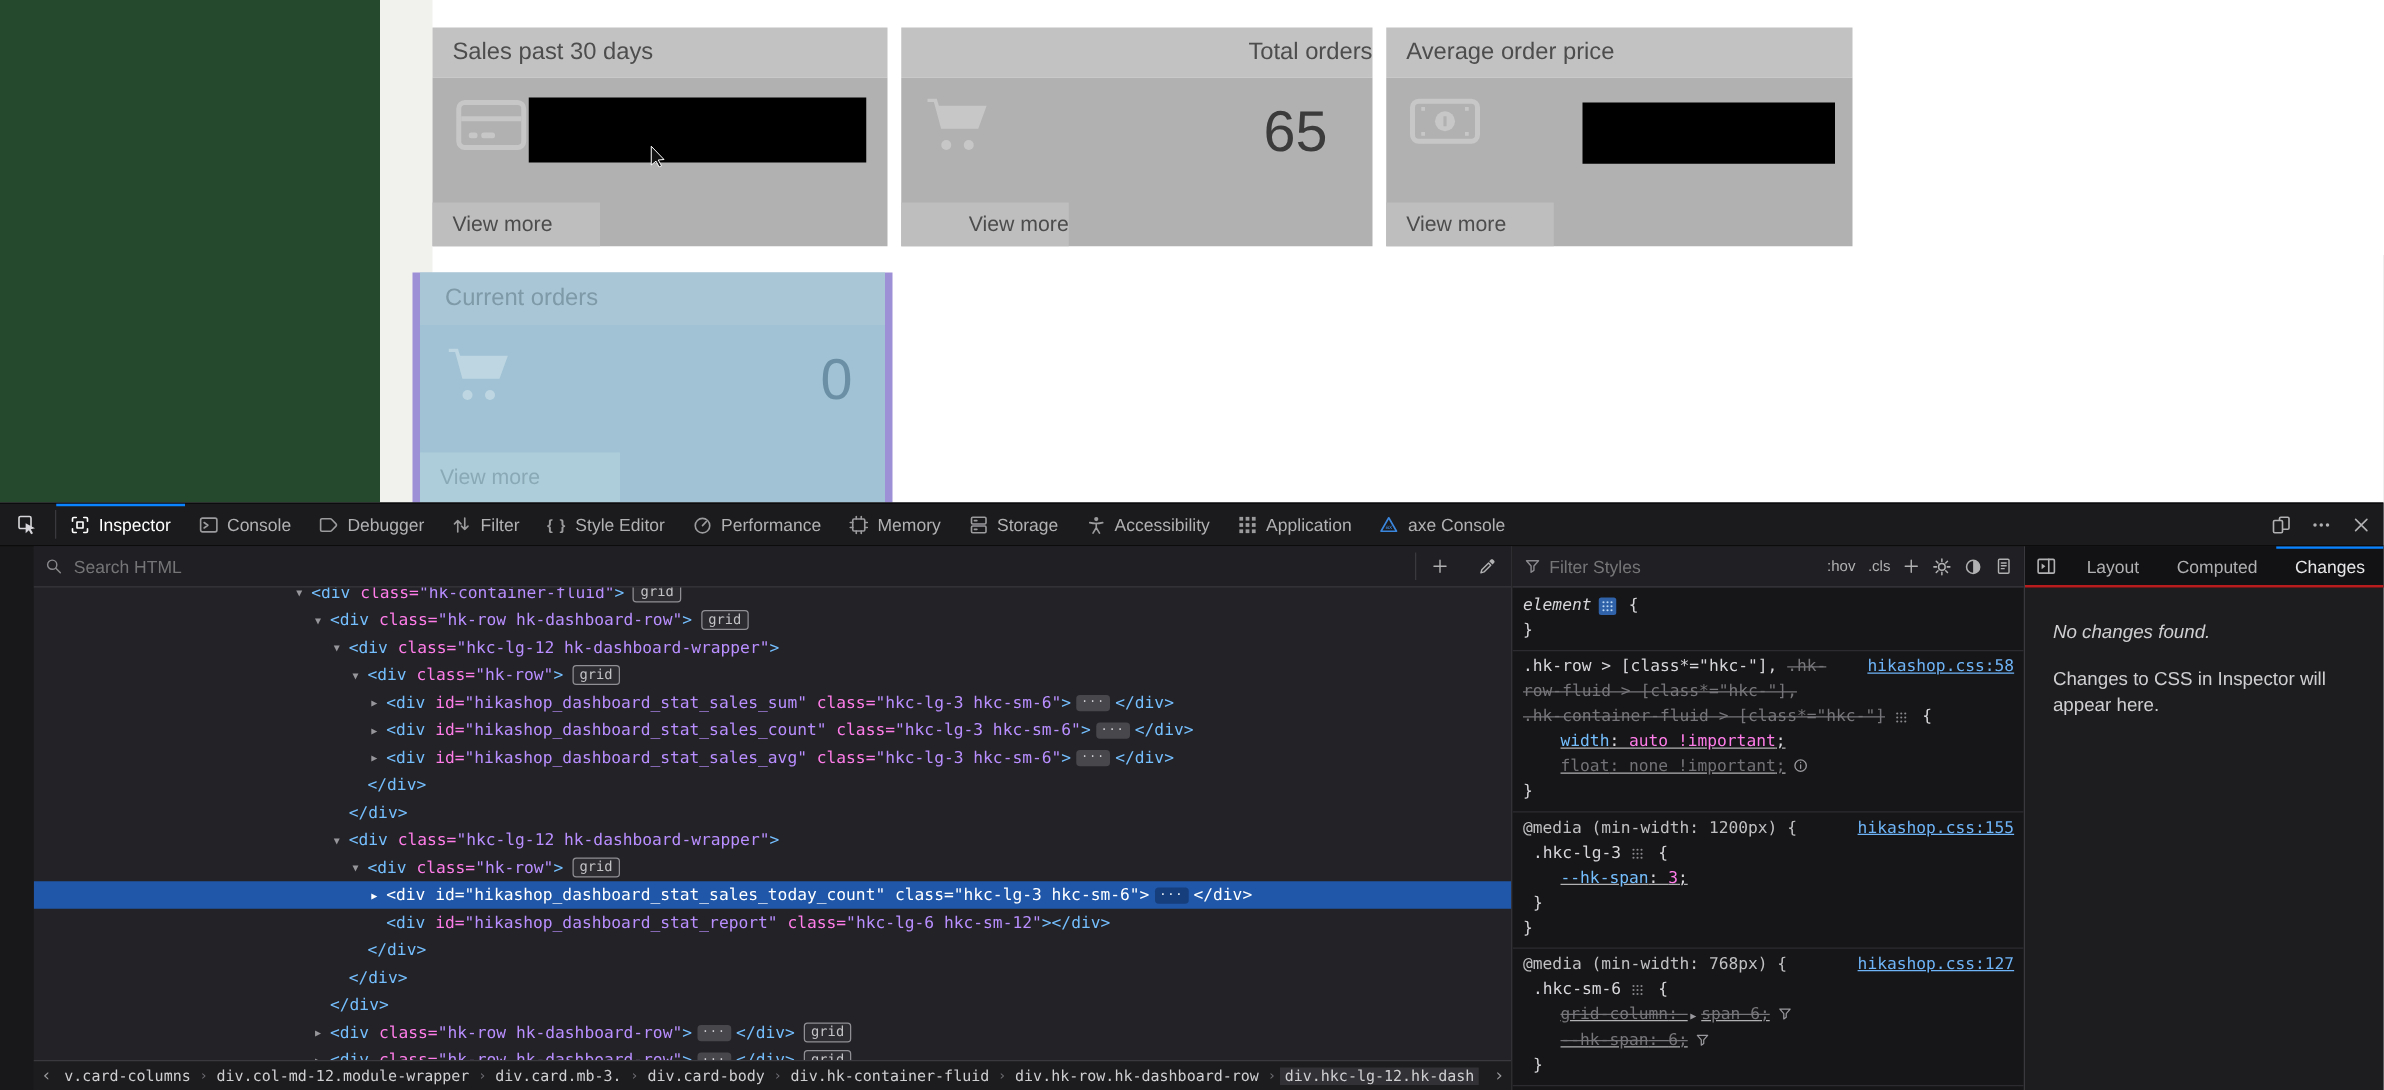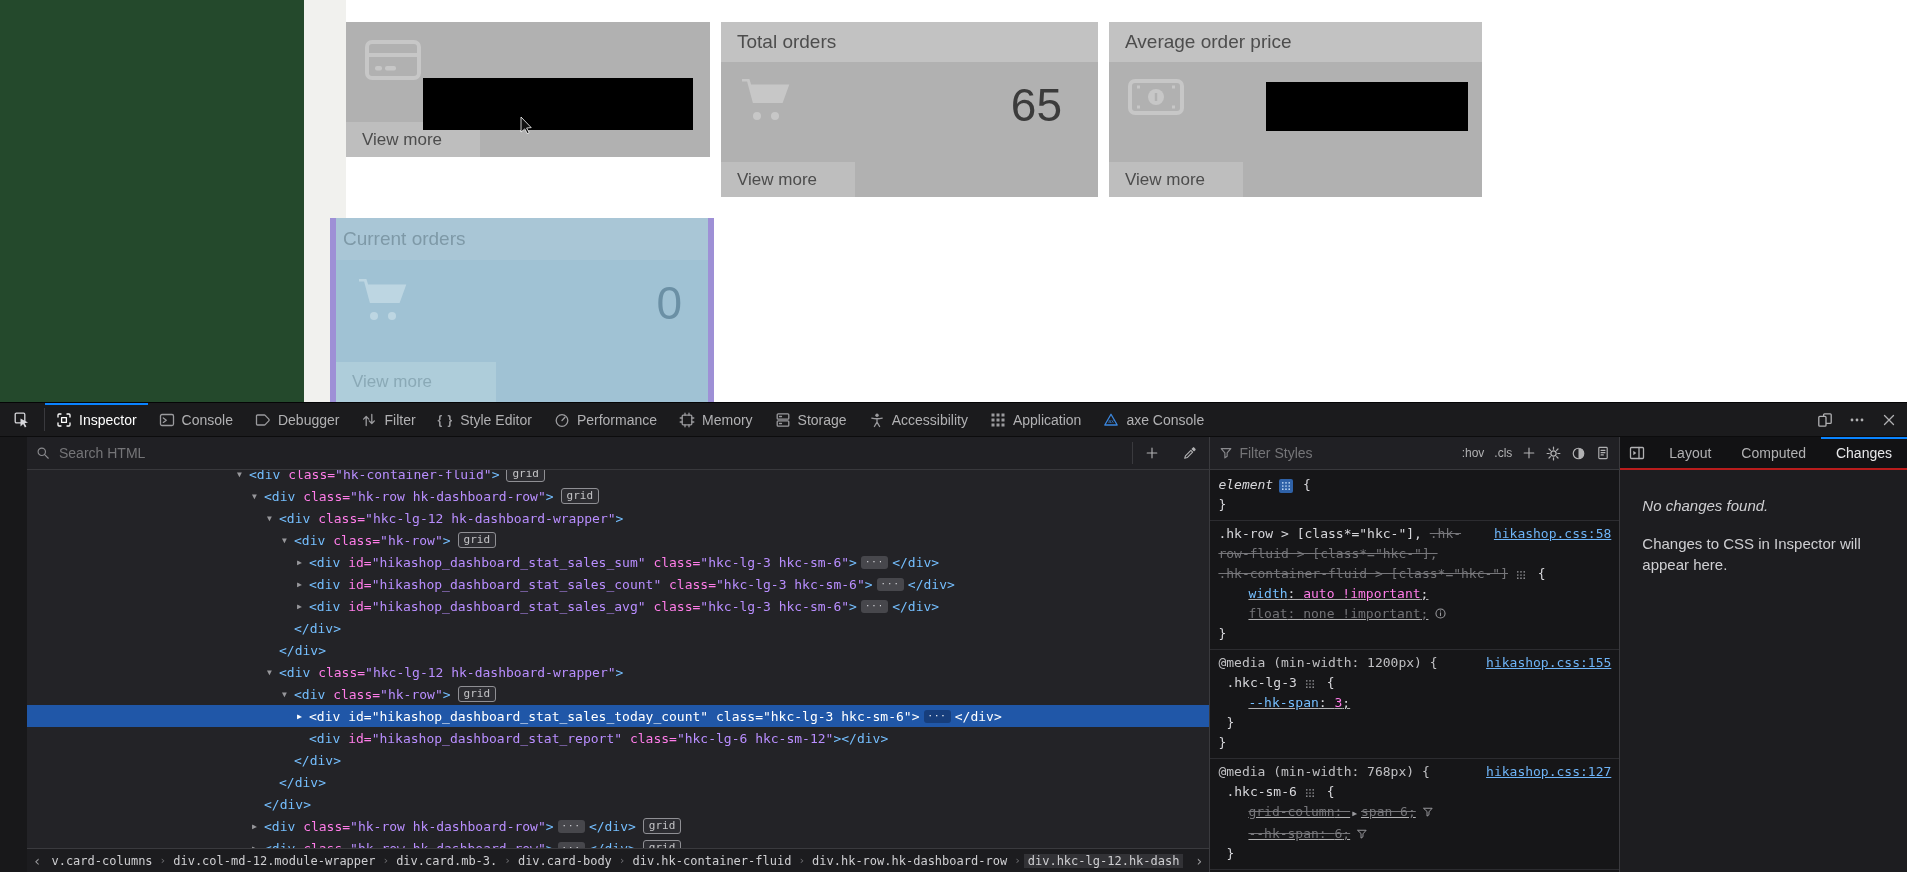--- a/index.html
+++ b/index.html
@@ -14,21 +14,21 @@
   .card-body{position:relative;height:135px;background:#b1b1b1;}
   .card-icon{position:absolute;left:18px;top:14px;color:#c7c7c7;}
   .card-value{position:absolute;right:36px;top:16px;font-size:46px;color:#3b3b3b;}
   .view-more{position:absolute;left:0;bottom:0;width:118px;height:35px;background:#bebebe;
              line-height:35px;padding-left:16px;font-size:17px;color:#4c4c4c;}
   .redacted{position:absolute;background:#000;}
   
   .hl-card{position:absolute;left:330px;top:218px;width:384px;height:184px;}
   .hl-line{position:absolute;top:0;width:6px;height:184px;background:#9e90d6;}
   .hl-inner{position:absolute;left:6px;right:6px;top:0;bottom:0;background:#a0c2d4;}
-  .hl-header{height:42px;background:#a9c6d6;line-height:42px;padding-left:7px;
+  .hl-header{height:42px;background:#a9c6d6;line-height:42px;padding-left:20px;
              font-size:19px;color:#7e99a7;}
   .hl-value{position:absolute;right:26px;top:58px;font-size:46px;color:#6b90a5;}
   .hl-more{position:absolute;left:0;bottom:0;width:144px;height:40px;background:#aecdda;
            line-height:40px;padding-left:16px;font-size:17px;color:#8aa9b6;}
   .hl-icon{position:absolute;left:20px;top:58px;color:#bdd6e2;}
   .cursor{position:absolute;left:520px;top:116px;}
   
   .devtools{position:absolute;left:0;top:402px;width:1907px;height:470px;background:#18181a;
             border-top:1px solid #050506;box-sizing:border-box;color:#b1b1b3;font-size:14px;}
   .dt-tabbar{height:34px;display:flex;align-items:stretch;background:#1b1b1d;
@@ -115,33 +115,34 @@
 </style>
 </head>
 <body>
 
 <div id="app">
 
   <div class="green-sidebar"></div>
   <div class="gutter"></div>
 
   <div class="card" style="left:346px;width:364px;">
+    <div class="card-header">Sales past 30 days</div>
     <div class="card-body">
       <span class="card-icon" style="color: rgb(199, 199, 199);">
           <svg width="58" height="46" viewBox="0 0 58 46" fill="none" stroke="currentColor">
             <rect x="3" y="6" width="52" height="36" rx="5" stroke-width="4"></rect>
             <path d="M5 19h48" stroke-width="4"></path>
             <rect x="11" y="30" width="7" height="4.5" rx="2" fill="currentColor" stroke="none"></rect>
             <rect x="21" y="30" width="11" height="4.5" rx="2" fill="currentColor" stroke="none"></rect>
           </svg>
         </span>
       <div class="view-more">View more</div>
     </div>
   </div>
-  <div class="card" style="left:721px;width:377px;">
+  <div class="card" style="left:721px;width:377px;text-align:right;">
     <div class="card-header">Total orders</div>
     <div class="card-body">
       <span class="card-icon" style="color: rgb(199, 199, 199);">
           <svg width="56" height="48" viewBox="0 0 56 48">
             <g fill="currentColor">
               <path d="M3 3h7.4l1.7 5.6h38.2L43.6 27H13.9L8.1 5.5H3z"></path>
               <path d="M13.9 27h29.7l-1 4H15z" opacity="0"></path>
               <circle cx="18" cy="40" r="4"></circle>
               <circle cx="36" cy="40" r="4"></circle>
             </g>

